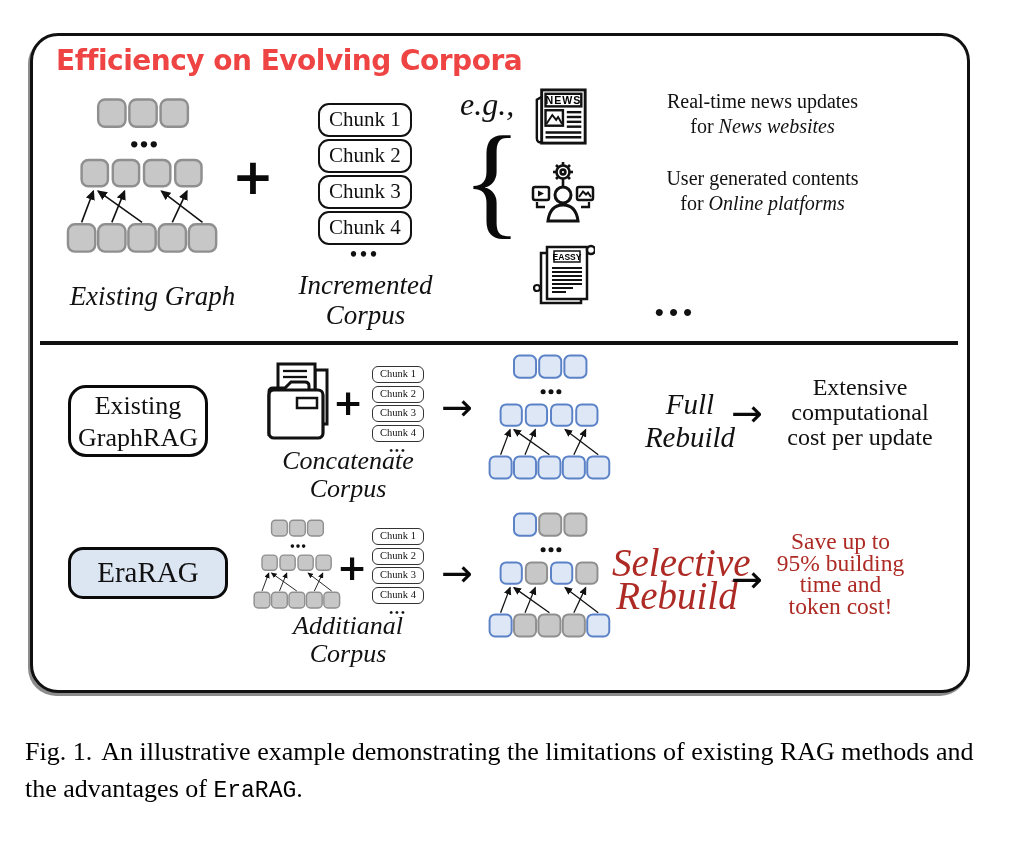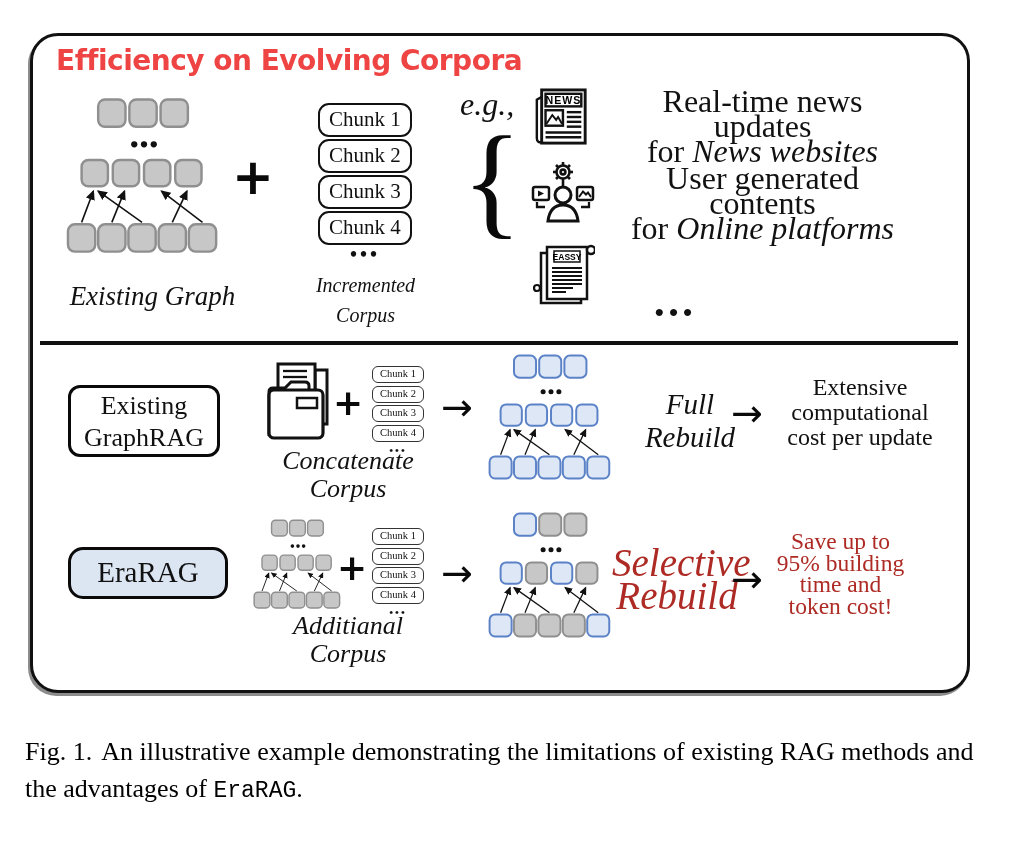--- a/index.html
+++ b/index.html
@@ -16,21 +16,21 @@
   
   .chunk-stack{display:flex;flex-direction:column;}
   .chunk{box-sizing:border-box;background:#fff;border:2.5px solid #111;border-radius:11px;
          width:94px;height:34px;margin-bottom:2px;font-size:21px;line-height:29px;text-align:center;}
   .chunk-mini{width:52px;height:17px;border:1.5px solid #333;border-radius:6px;margin-bottom:2.5px;
               font-size:10.5px;line-height:14px;}
   .dots{font-weight:bold;letter-spacing:3px;color:#111;}
   .plus{font-family:"DejaVu Sans",sans-serif;font-weight:700;color:#0a0a0a;line-height:1;}
   .arrow{font-family:"DejaVu Sans",sans-serif;color:#0a0a0a;line-height:1;}
   .brace{font-family:"Liberation Serif",serif;font-size:125px;font-weight:400;line-height:1;color:#0a0a0a;}
-  .ex-text{font-size:32px;line-height:25px;}
+  .ex-text{font-size:20px;line-height:25px;}
   .diagram-label{font-style:italic;font-size:26px;line-height:28px;}
   .method-box{box-sizing:border-box;border:3px solid #0a0a0a;background:#fff;text-align:center;}
   .divider{background:#111;}
   .red{color:#ae2a24;}
   .caption{font-size:26px;line-height:37px;color:#000000;}
   .caption .mono{font-family:"Liberation Mono",monospace;font-size:23px;}
   .icon svg{display:block;}
   .icon text{font-family:"Liberation Sans",sans-serif;font-weight:bold;}
 </style>
 </head>
@@ -75,21 +75,21 @@
   <div class="abs plus" style="left:232px;top:152px;font-size:50px;">+</div>
 
   <div class="abs chunk-stack" style="left:318px;top:103px;">
     <div class="chunk">Chunk 1</div>
     <div class="chunk">Chunk 2</div>
     <div class="chunk">Chunk 3</div>
     <div class="chunk">Chunk 4</div>
   </div>
   <div class="abs dots center" style="left:318px;top:243px;width:94px;font-size:20px;">•••</div>
 
-  <div class="abs diagram-label center" style="left:283px;top:270px;width:165px;font-size:20px;line-height:30px;">
+  <div class="abs diagram-label center" style="left:283px;top:270px;width:165px;font-size:27px;line-height:30px;">
     <div>Incremented</div>
     <div>Corpus</div>
   </div>
 
   <div class="abs serif-it" style="left:460px;top:86px;font-size:32px;">e.g.,</div>
 
   <div class="abs brace" style="left:462px;top:118px;">{</div>
 
   <div class="abs icon" style="left:532px;top:86px;">
     <svg width="58" height="62" viewBox="0 0 60 64">
@@ -159,21 +159,21 @@
       </g>
       <circle cx="58" cy="7" r="4" fill="#fff" stroke="#111" stroke-width="2.5"></circle>
       <circle cx="4" cy="45" r="3" fill="#fff" stroke="#111" stroke-width="2.2"></circle>
     </svg>
   </div>
 
   <div class="abs dots center" style="left:630px;top:298px;width:92px;font-size:26px;letter-spacing:5px;">•••</div>
 
   <div class="abs divider" style="left:40px;top:341px;width:918px;height:4px;"></div>
 
-  <div class="abs method-box" style="left:68px;top:385px;width:152px;height:72px;border-radius:12px;font-size:26px;line-height:32px;padding-top:2px;">
+  <div class="abs method-box" style="left:68px;top:385px;width:140px;height:72px;border-radius:18px;font-size:26px;line-height:32px;padding-top:2px;">
     <div>Existing</div>
     <div>GraphRAG</div>
   </div>
 
   <div class="abs icon" style="left:265px;top:362px;">
     <svg width="72" height="82" viewBox="0 0 72 82">
       <rect x="50" y="8" width="12" height="54" fill="#fff" stroke="#111" stroke-width="3"></rect>
       <rect x="13" y="2" width="37" height="34" fill="#fff" stroke="#111" stroke-width="3"></rect>
       <line x1="18" y1="9" x2="42" y2="9" stroke="#111" stroke-width="2.3"></line>
       <line x1="18" y1="15" x2="42" y2="15" stroke="#111" stroke-width="2.3"></line>

